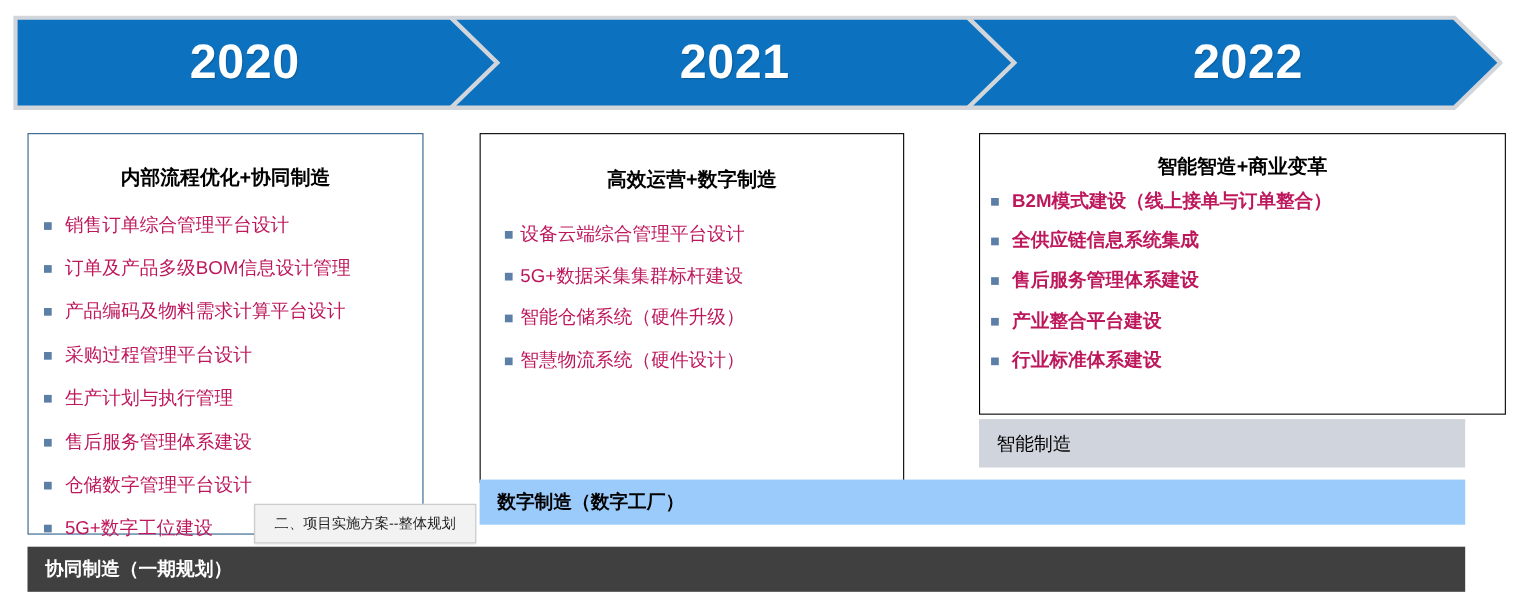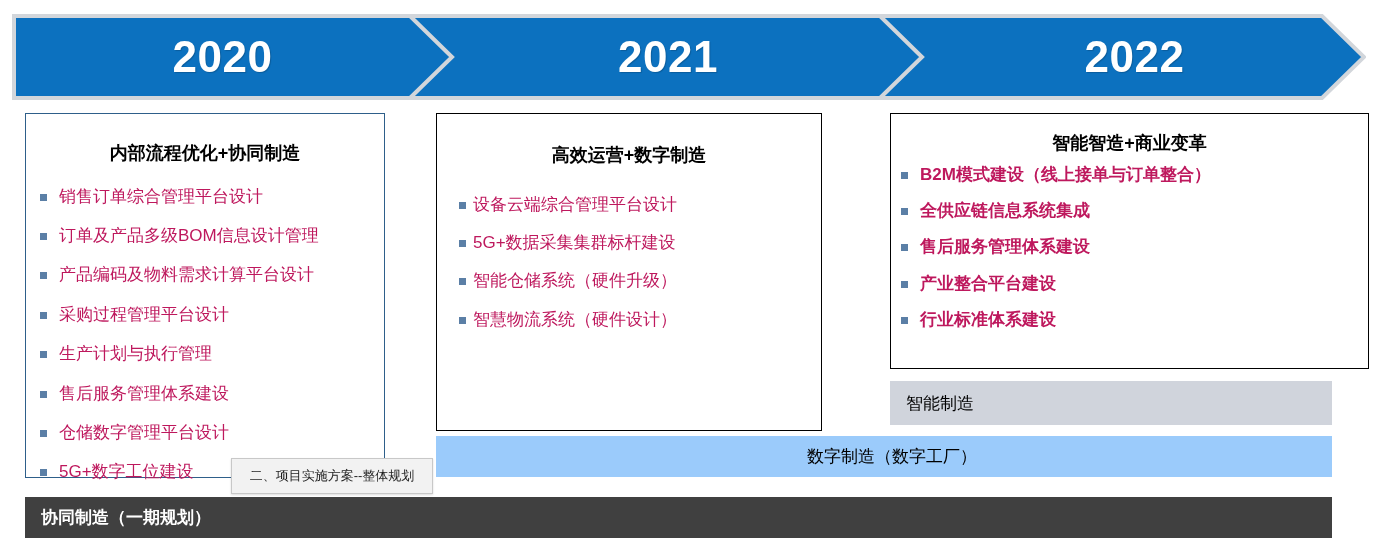--- a/index.html
+++ b/index.html
@@ -49,20 +49,21 @@
   }
   .year-cell.y2020 { width: 421px; }
   .year-cell.y2021 { width: 470px; }
   .year-cell.y2022 { width: 463px; }
 
   
   .card {
     position: absolute;
     background: #ffffff;
     box-sizing: border-box;
+    margin-top: 8px;
   }
   .card.c2020 {
     left: 25px;
     top: 113px;
     width: 360px;
     height: 365px;
     border: 1.4px solid #2e5f8a;
   }
   .card.c2021 {
     left: 436px;
@@ -142,22 +143,21 @@
     background: #d0d4dc;
     color: #000000;
   }
   .band.digital {
     left: 436px;
     top: 436px;
     width: 896px;
     height: 41px;
     background: #9bcbfb;
     color: #000000;
-    font-weight: normal;
-    justify-content: center;
+    font-weight: bold;
   }
   .band.collab {
     left: 25px;
     top: 497px;
     width: 1307px;
     height: 41px;
     background: #404040;
     color: #ffffff;
     font-weight: bold;
   }

